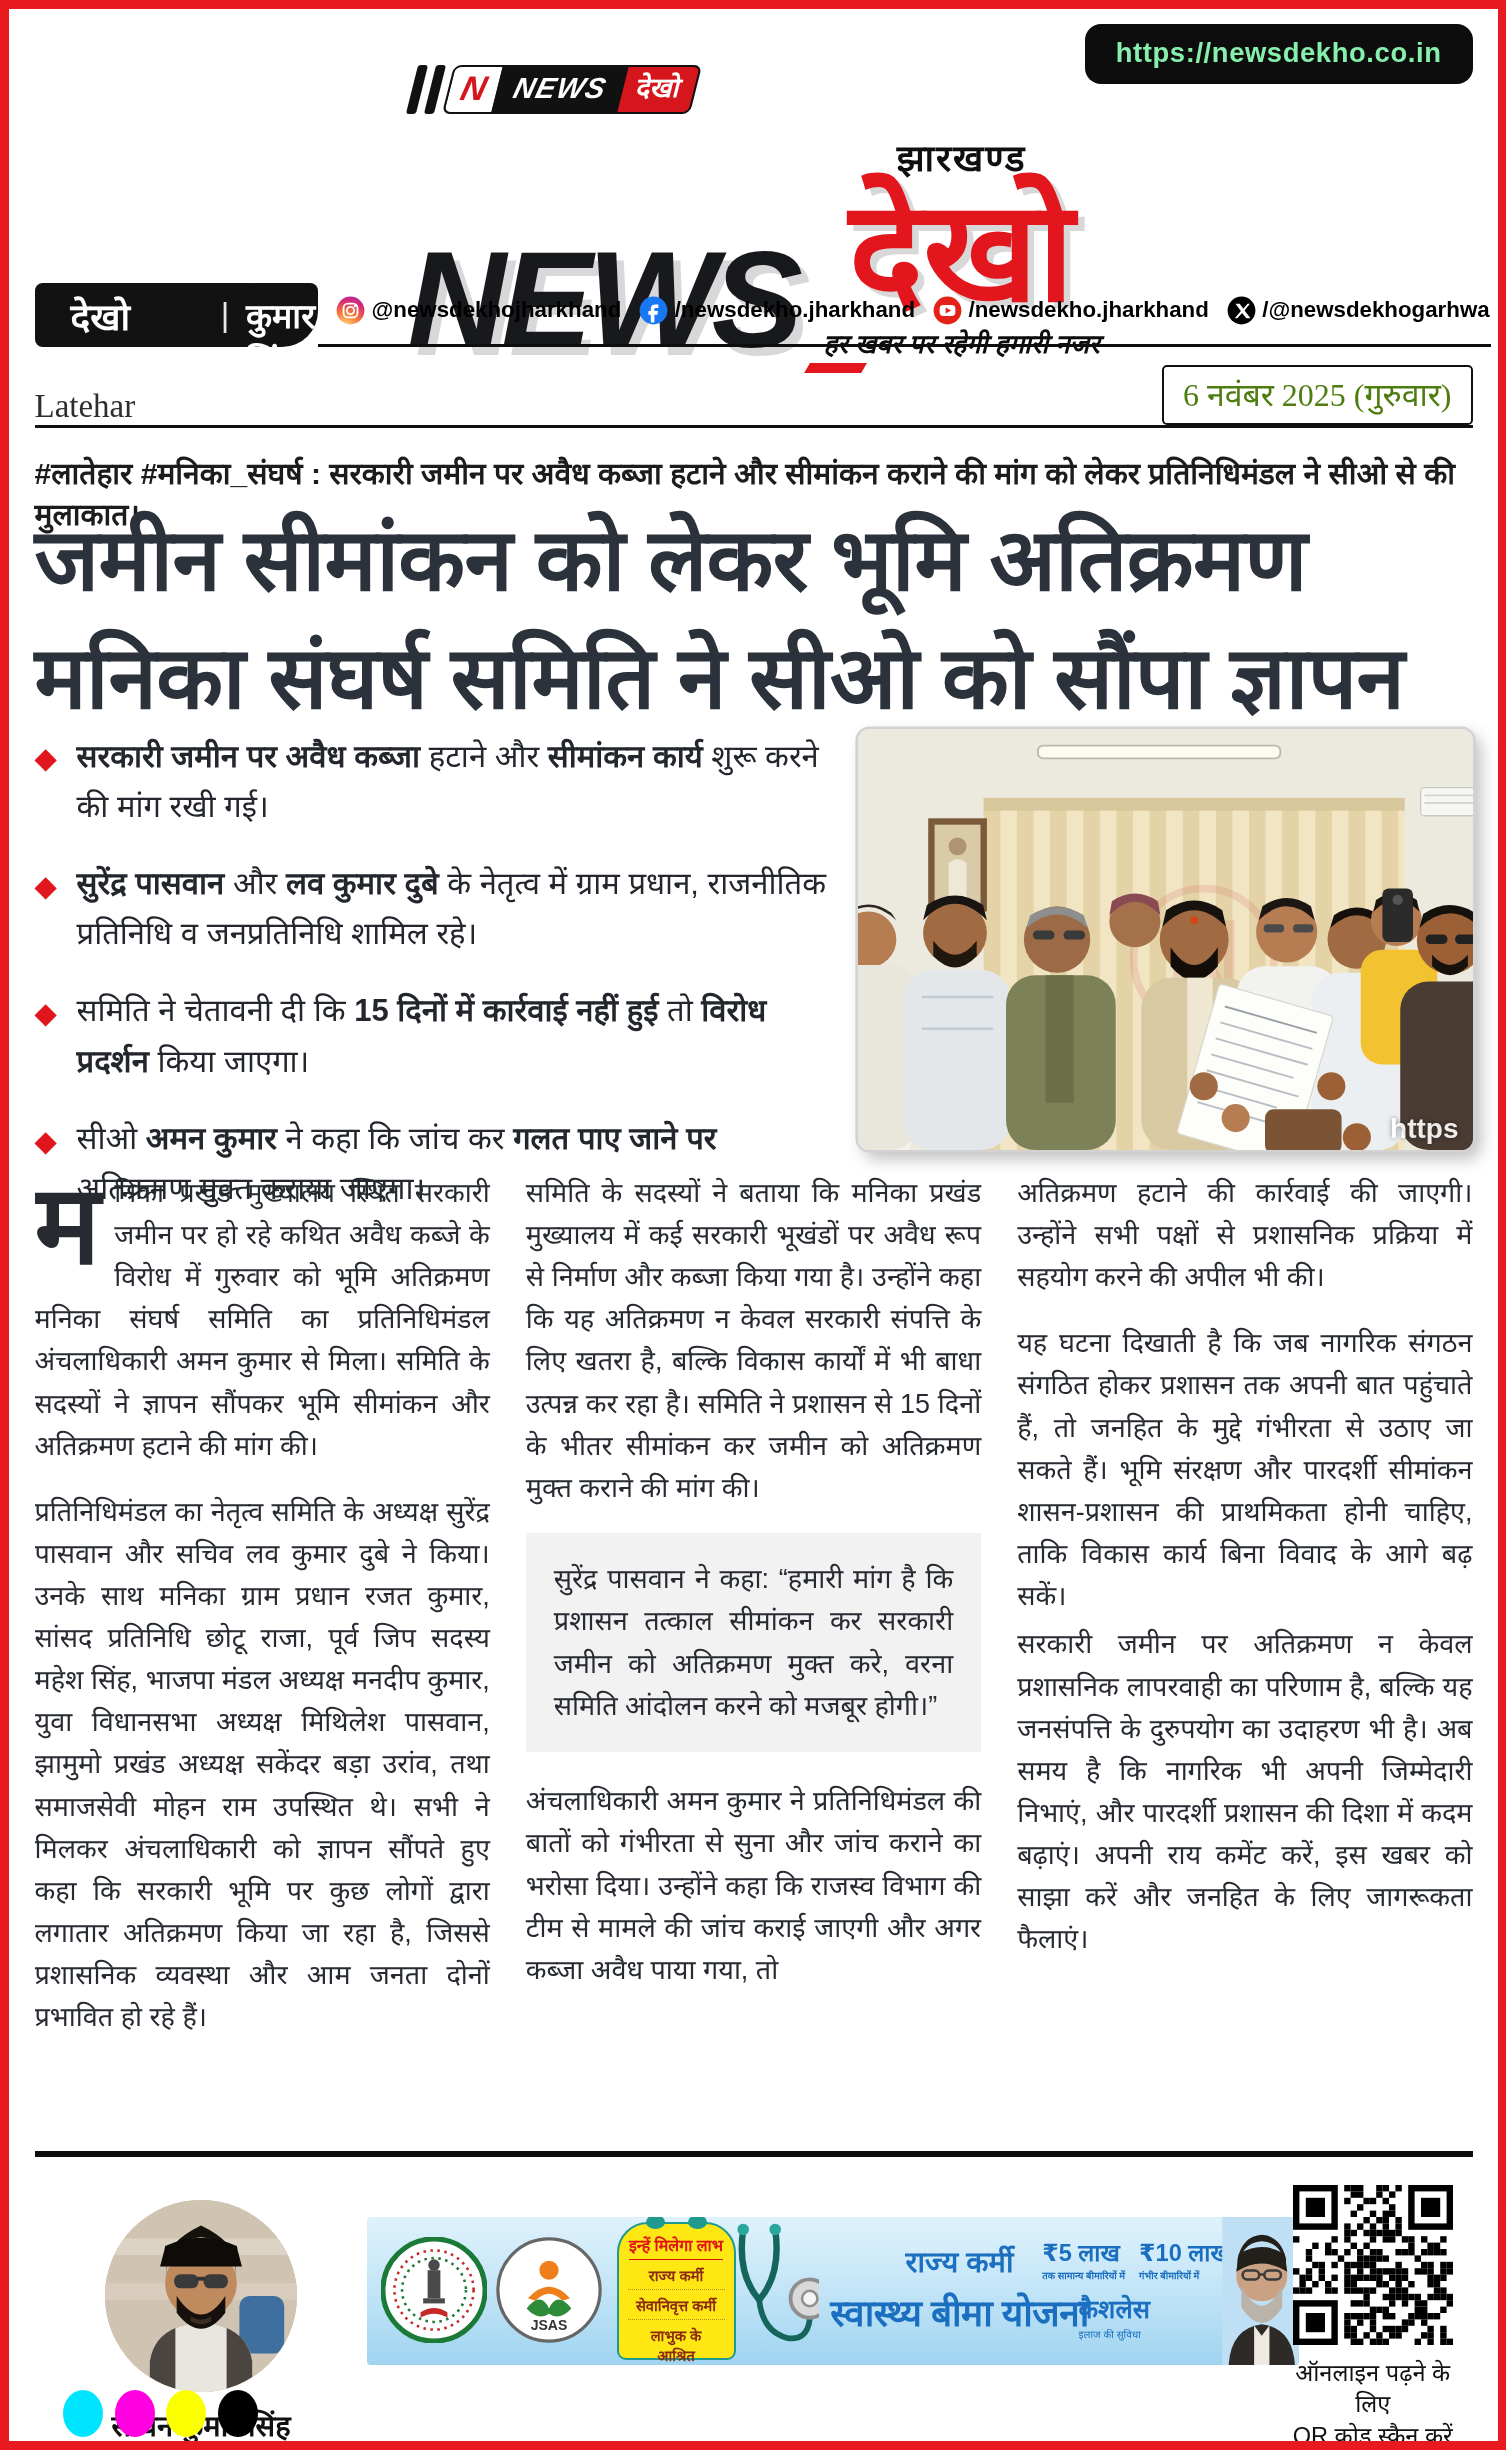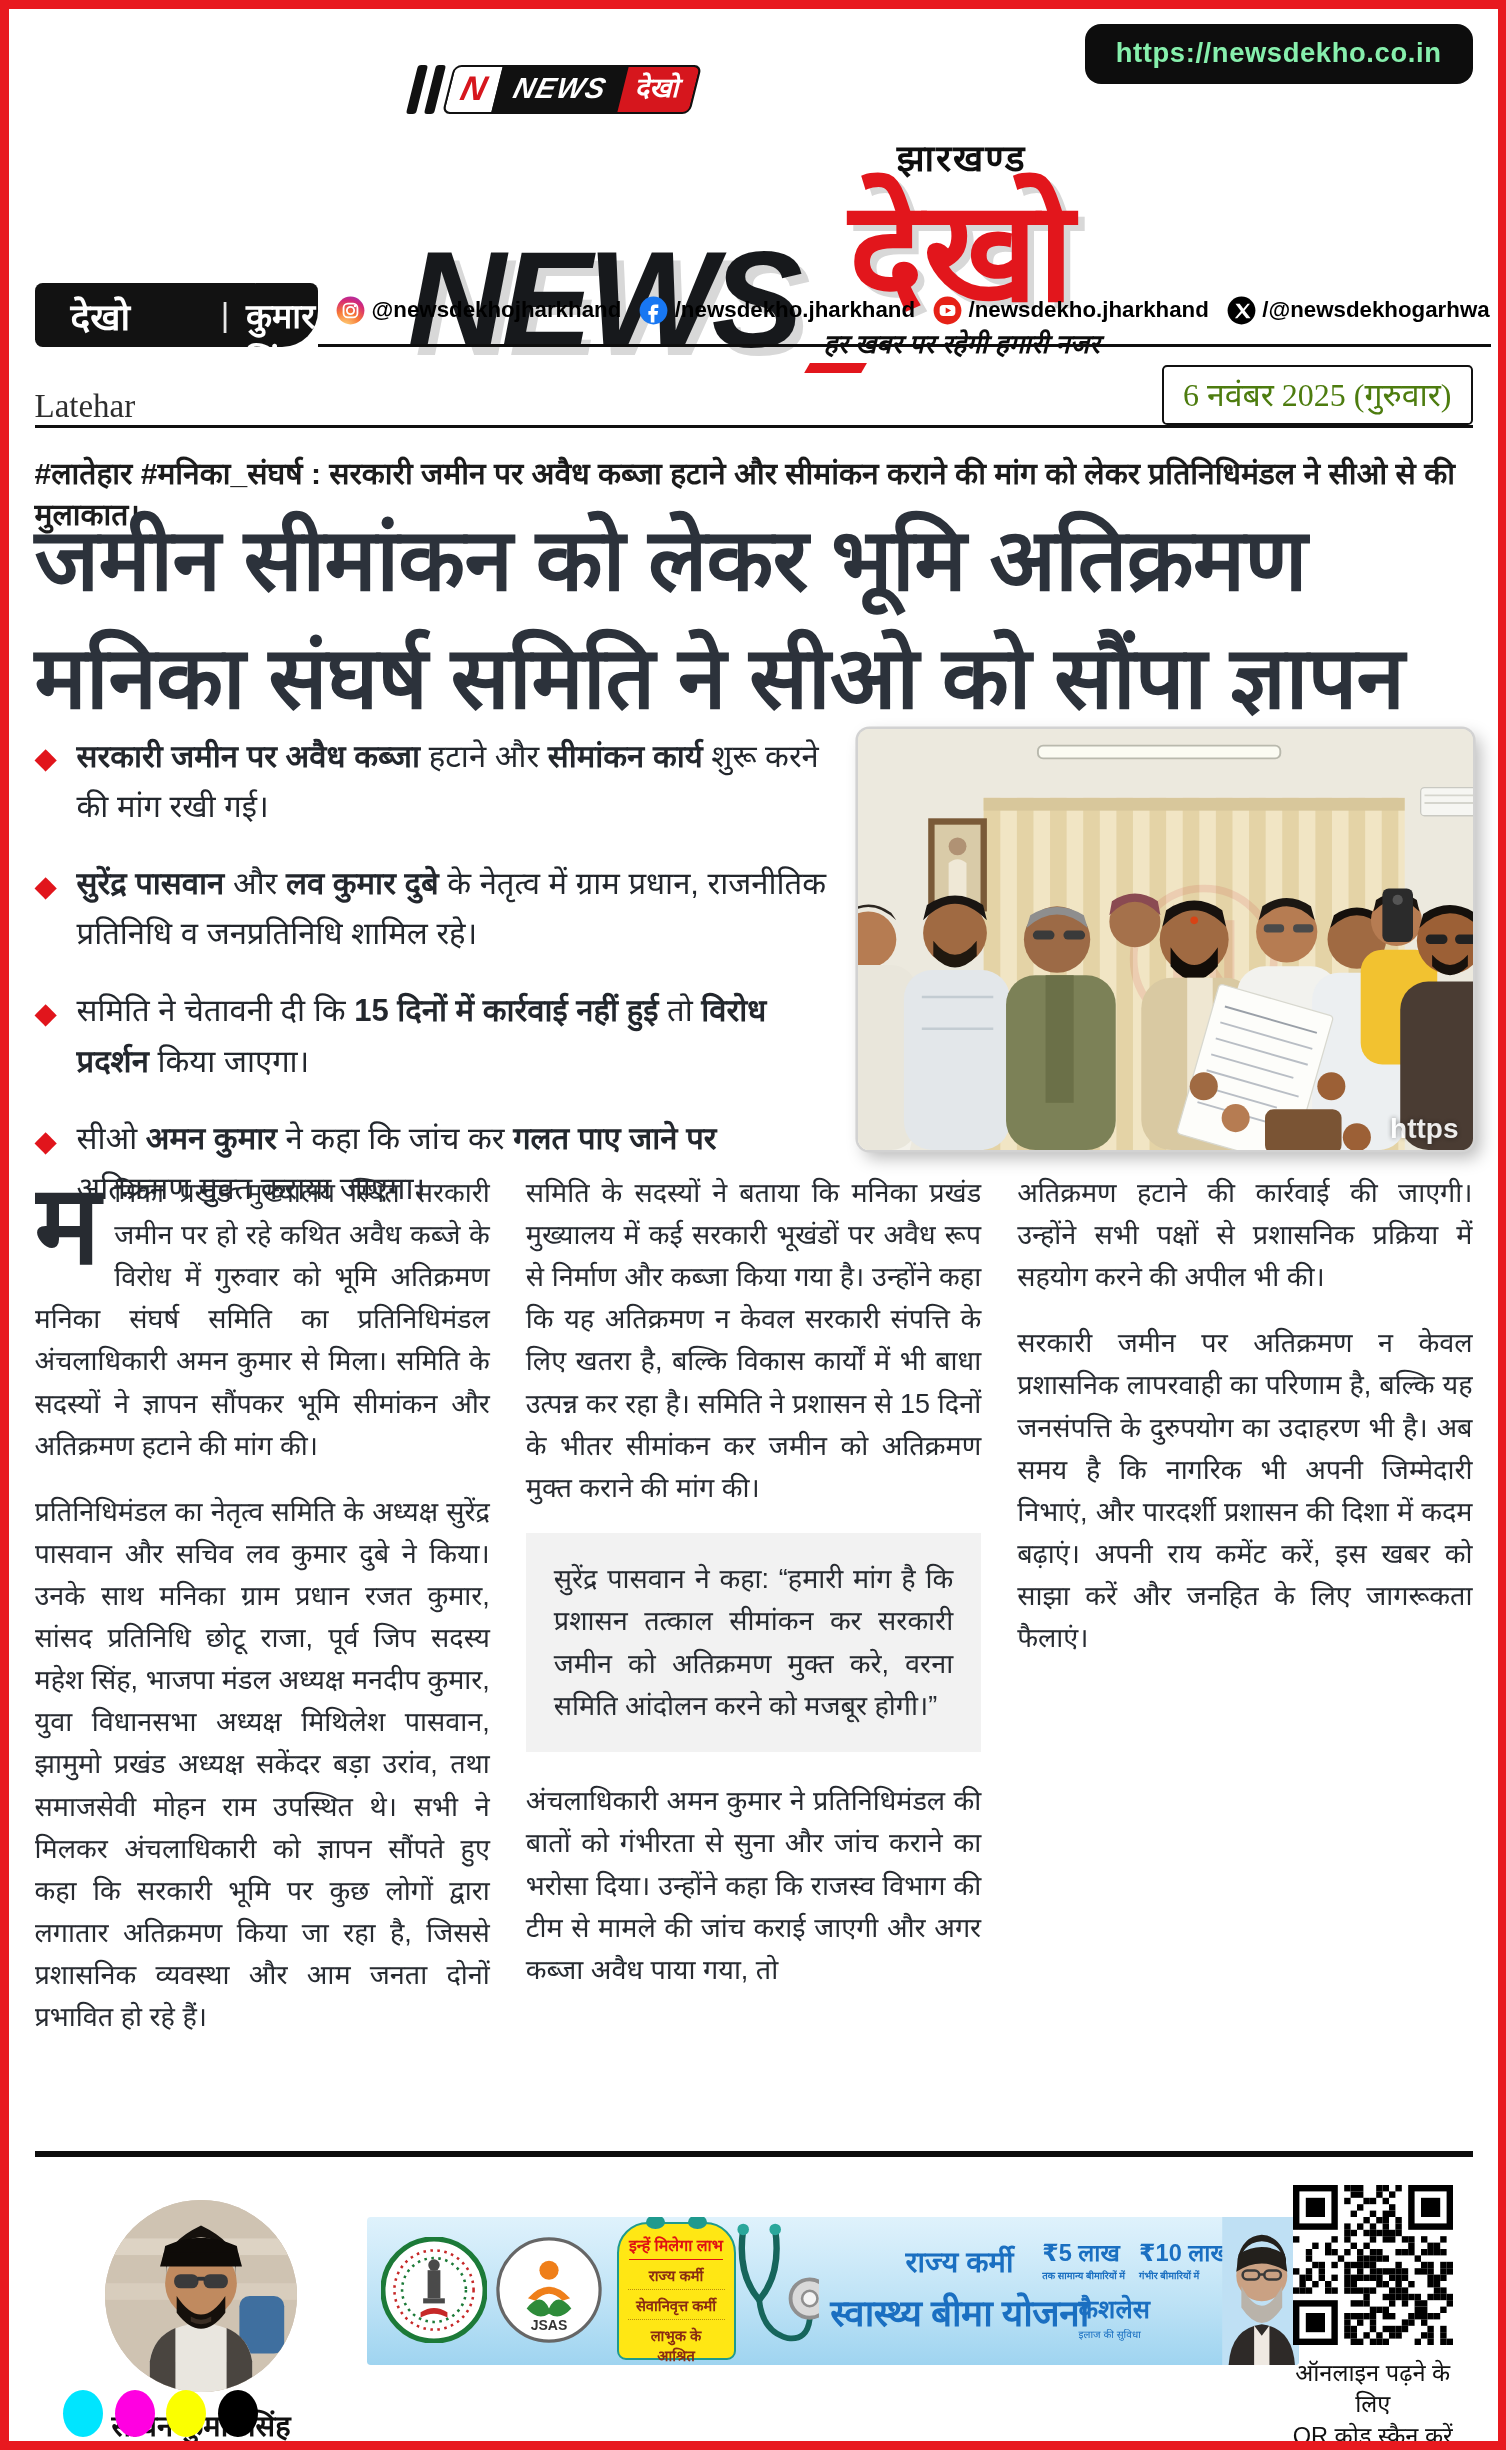--- a/index.html
+++ b/index.html
@@ -323,20 +323,21 @@
           <p><span class="dropcap">म</span>निका प्रखंड मुख्यालय स्थित सरकारी जमीन पर हो रहे कथित अवैध कब्जे के विरोध में गुरुवार को भूमि अतिक्रमण मनिका संघर्ष समिति का प्रतिनिधिमंडल अंचलाधिकारी अमन कुमार से मिला। समिति के सदस्यों ने ज्ञापन सौंपकर भूमि सीमांकन और अतिक्रमण हटाने की मांग की।</p>
           <p>प्रतिनिधिमंडल का नेतृत्व समिति के अध्यक्ष सुरेंद्र पासवान और सचिव लव कुमार दुबे ने किया। उनके साथ मनिका ग्राम प्रधान रजत कुमार, सांसद प्रतिनिधि छोटू राजा, पूर्व जिप सदस्य महेश सिंह, भाजपा मंडल अध्यक्ष मनदीप कुमार, युवा विधानसभा अध्यक्ष मिथिलेश पासवान, झामुमो प्रखंड अध्यक्ष सकेंदर बड़ा उरांव, तथा समाजसेवी मोहन राम उपस्थित थे। सभी ने मिलकर अंचलाधिकारी को ज्ञापन सौंपते हुए कहा कि सरकारी भूमि पर कुछ लोगों द्वारा लगातार अतिक्रमण किया जा रहा है, जिससे प्रशासनिक व्यवस्था और आम जनता दोनों प्रभावित हो रहे हैं।</p>
         </div>
         <div>
           <p>समिति के सदस्यों ने बताया कि मनिका प्रखंड मुख्यालय में कई सरकारी भूखंडों पर अवैध रूप से निर्माण और कब्जा किया गया है। उन्होंने कहा कि यह अतिक्रमण न केवल सरकारी संपत्ति के लिए खतरा है, बल्कि विकास कार्यों में भी बाधा उत्पन्न कर रहा है। समिति ने प्रशासन से 15 दिनों के भीतर सीमांकन कर जमीन को अतिक्रमण मुक्त कराने की मांग की।</p>
           <div class="quote">सुरेंद्र पासवान ने कहा: “हमारी मांग है कि प्रशासन तत्काल सीमांकन कर सरकारी जमीन को अतिक्रमण मुक्त करे, वरना समिति आंदोलन करने को मजबूर होगी।”</div>
           <p>अंचलाधिकारी अमन कुमार ने प्रतिनिधिमंडल की बातों को गंभीरता से सुना और जांच कराने का भरोसा दिया। उन्होंने कहा कि राजस्व विभाग की टीम से मामले की जांच कराई जाएगी और अगर कब्जा अवैध पाया गया, तो</p>
         </div>
         <div>
           <p>अतिक्रमण हटाने की कार्रवाई की जाएगी। उन्होंने सभी पक्षों से प्रशासनिक प्रक्रिया में सहयोग करने की अपील भी की।</p>
+          <p class="tight">यह घटना दिखाती है कि जब नागरिक संगठन संगठित होकर प्रशासन तक अपनी बात पहुंचाते हैं, तो जनहित के मुद्दे गंभीरता से उठाए जा सकते हैं। भूमि संरक्षण और पारदर्शी सीमांकन शासन-प्रशासन की प्राथमिकता होनी चाहिए, ताकि विकास कार्य बिना विवाद के आगे बढ़ सकें।</p>
           <p>सरकारी जमीन पर अतिक्रमण न केवल प्रशासनिक लापरवाही का परिणाम है, बल्कि यह जनसंपत्ति के दुरुपयोग का उदाहरण भी है। अब समय है कि नागरिक भी अपनी जिम्मेदारी निभाएं, और पारदर्शी प्रशासन की दिशा में कदम बढ़ाएं। अपनी राय कमेंट करें, इस खबर को साझा करें और जनहित के लिए जागरूकता फैलाएं।</p>
         </div>
       </div>
 
   <div class="footrule"></div>
   <div class="footer">
     <div class="author">
       <div class="avatar">
         <svg viewBox="0 0 300 300">
           <rect width="300" height="300" fill="#cfc3b2"></rect>

